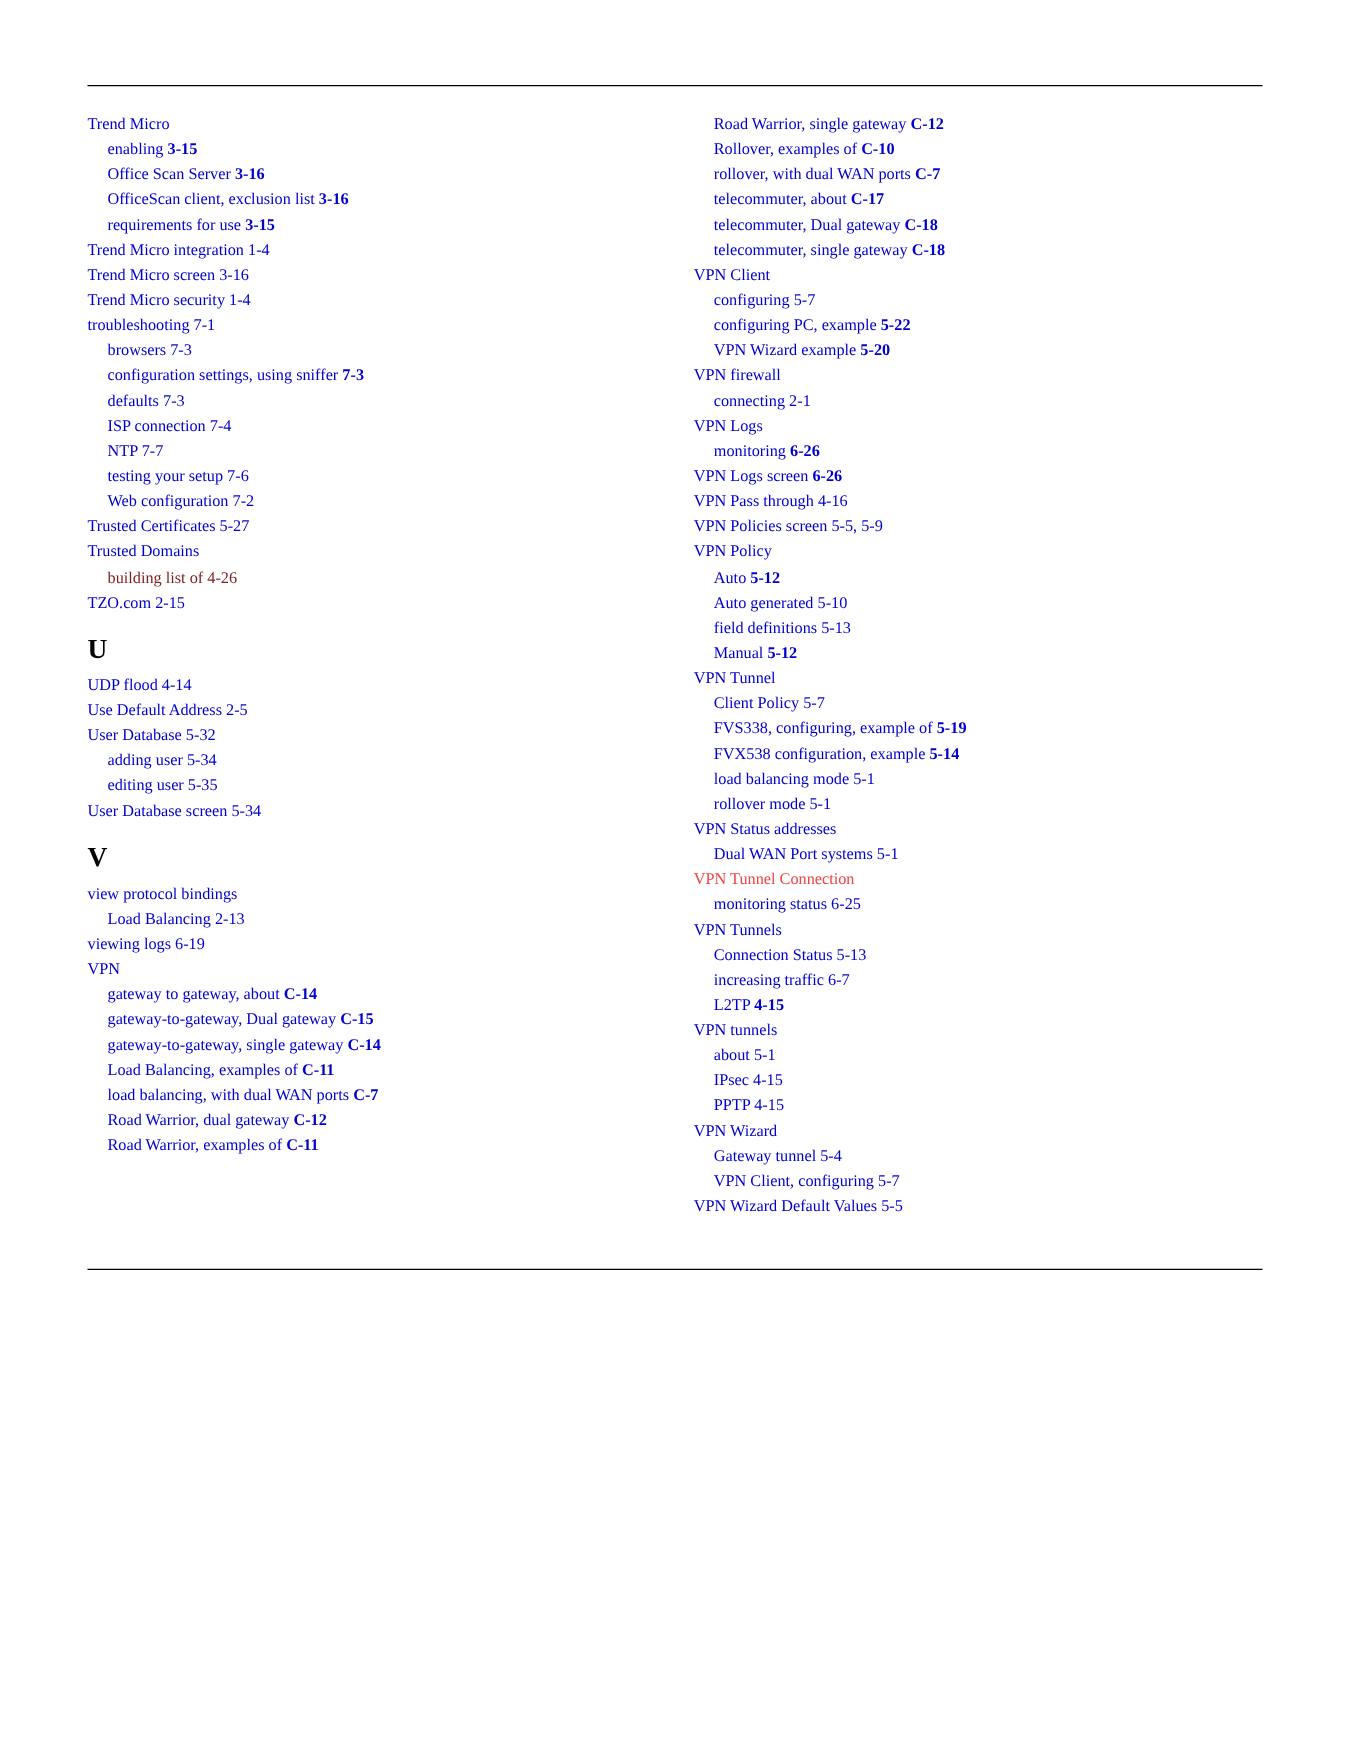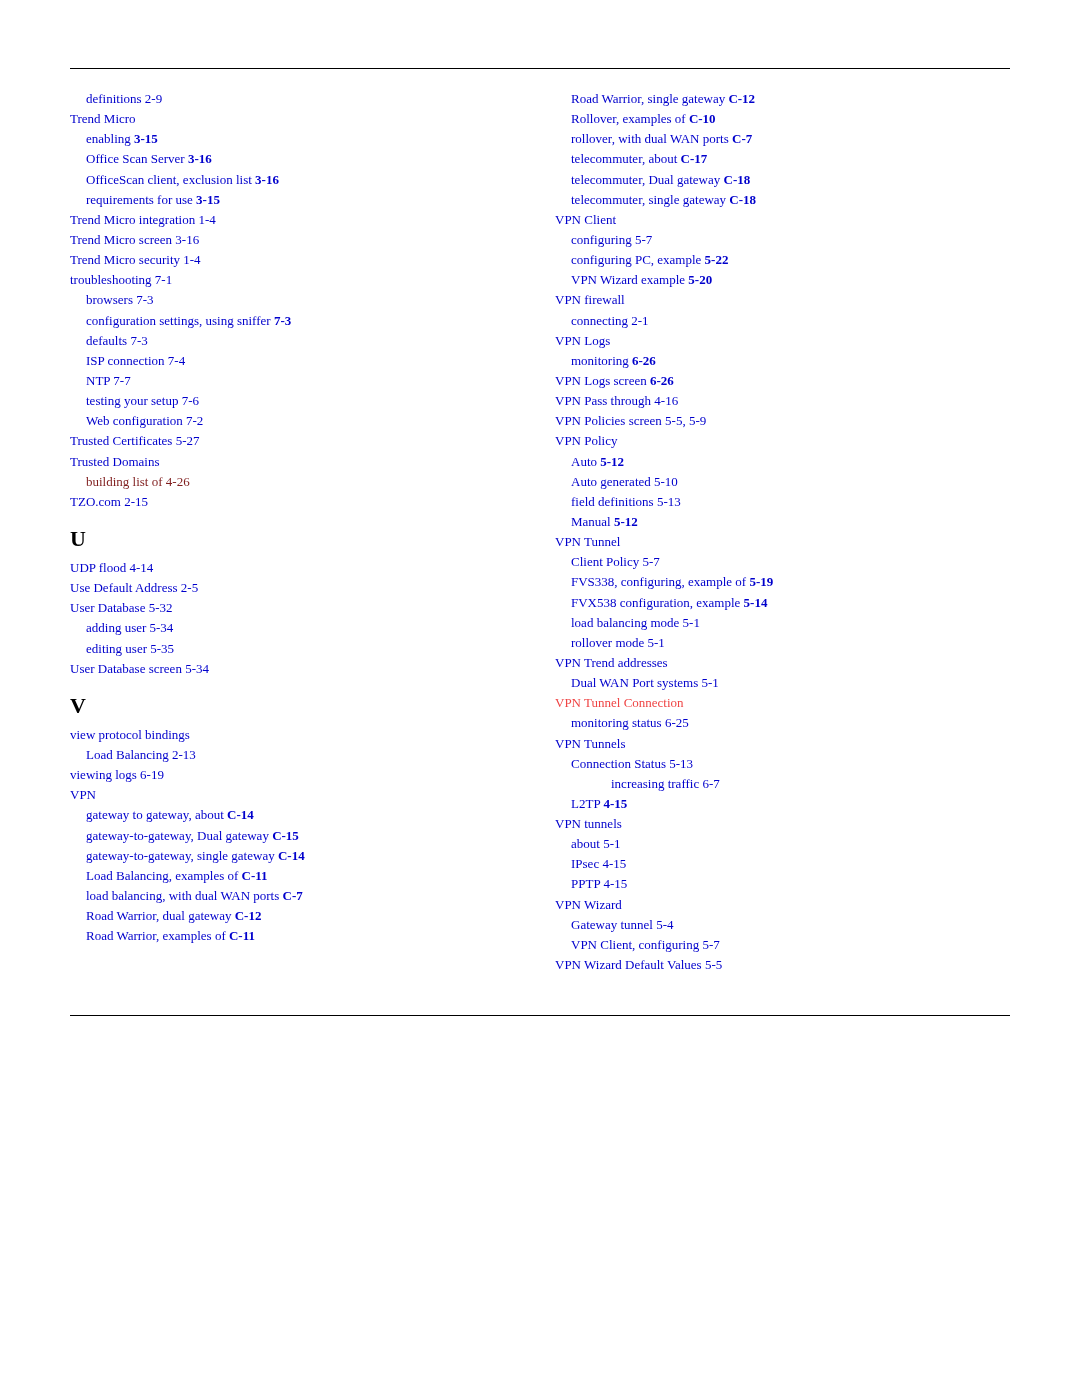--- a/index.html
+++ b/index.html
@@ -66,21 +66,20 @@
 
 <div class="page">
 
   <div class="header">
     <span></span>
   </div>
 
   <div class="content">
 
     <div class="col" id="left-col">
-        <div class="index-entry" style="margin-left: 16px;"><span style="color: rgb(0, 0, 204); cursor: pointer;">definitions  2-9</span></div>
         <div class="index-entry" style="margin-left: 0px;"><span style="color: rgb(0, 0, 204); cursor: pointer;">Trend Micro</span></div>
         <div class="index-entry" style="margin-left: 16px;"><span style="color: rgb(0, 0, 204); cursor: pointer;">enabling  <strong style="color: rgb(0, 0, 204);">3-15</strong></span></div>
         <div class="index-entry" style="margin-left: 16px;"><span style="color: rgb(0, 0, 204); cursor: pointer;">Office Scan Server  <strong style="color: rgb(0, 0, 204);">3-16</strong></span></div>
         <div class="index-entry" style="margin-left: 16px;"><span style="color: rgb(0, 0, 204); cursor: pointer;">OfficeScan client, exclusion list  <strong style="color: rgb(0, 0, 204);">3-16</strong></span></div>
         <div class="index-entry" style="margin-left: 16px;"><span style="color: rgb(0, 0, 204); cursor: pointer;">requirements for use  <strong style="color: rgb(0, 0, 204);">3-15</strong></span></div>
         <div class="index-entry" style="margin-left: 0px;"><span style="color: rgb(0, 0, 204); cursor: pointer;">Trend Micro integration  1-4</span></div>
         <div class="index-entry" style="margin-left: 0px;"><span style="color: rgb(0, 0, 204); cursor: pointer;">Trend Micro screen  3-16</span></div>
         <div class="index-entry" style="margin-left: 0px;"><span style="color: rgb(0, 0, 204); cursor: pointer;">Trend Micro security  1-4</span></div>
         <div class="index-entry" style="margin-left: 0px;"><span style="color: rgb(0, 0, 204); cursor: pointer;">troubleshooting  7-1</span></div>
         <div class="index-entry" style="margin-left: 16px;"><span style="color: rgb(0, 0, 204); cursor: pointer;">browsers  7-3</span></div>
@@ -137,27 +136,27 @@
         <div class="index-entry" style="margin-left: 16px;"><span style="color: rgb(0, 0, 204); cursor: pointer;">Auto  <strong style="color: rgb(0, 0, 204);">5-12</strong></span></div>
         <div class="index-entry" style="margin-left: 16px;"><span style="color: rgb(0, 0, 204); cursor: pointer;">Auto generated  5-10</span></div>
         <div class="index-entry" style="margin-left: 16px;"><span style="color: rgb(0, 0, 204); cursor: pointer;">field definitions  5-13</span></div>
         <div class="index-entry" style="margin-left: 16px;"><span style="color: rgb(0, 0, 204); cursor: pointer;">Manual  <strong style="color: rgb(0, 0, 204);">5-12</strong></span></div>
         <div class="index-entry" style="margin-left: 0px;"><span style="color: rgb(0, 0, 204); cursor: pointer;">VPN Tunnel</span></div>
         <div class="index-entry" style="margin-left: 16px;"><span style="color: rgb(0, 0, 204); cursor: pointer;">Client Policy  5-7</span></div>
         <div class="index-entry" style="margin-left: 16px;"><span style="color: rgb(0, 0, 204); cursor: pointer;">FVS338, configuring, example of  <strong style="color: rgb(0, 0, 204);">5-19</strong></span></div>
         <div class="index-entry" style="margin-left: 16px;"><span style="color: rgb(0, 0, 204); cursor: pointer;">FVX538 configuration, example  <strong style="color: rgb(0, 0, 204);">5-14</strong></span></div>
         <div class="index-entry" style="margin-left: 16px;"><span style="color: rgb(0, 0, 204); cursor: pointer;">load balancing mode  5-1</span></div>
         <div class="index-entry" style="margin-left: 16px;"><span style="color: rgb(0, 0, 204); cursor: pointer;">rollover mode  5-1</span></div>
-        <div class="index-entry" style="margin-left: 0px;"><span style="color: rgb(0, 0, 204); cursor: pointer;">VPN Trend addresses</span></div>
+        <div class="index-entry" style="margin-left: 0px;"><span style="color: rgb(0, 0, 204); cursor: pointer;">VPN Status addresses</span></div>
         <div class="index-entry" style="margin-left: 16px;"><span style="color: rgb(0, 0, 204); cursor: pointer;">Dual WAN Port systems  5-1</span></div>
         <div class="index-entry" style="margin-left: 0px;"><span style="color: #ef4444; cursor: pointer;">VPN Tunnel Connection</span></div>
         <div class="index-entry" style="margin-left: 16px;"><span style="color: rgb(0, 0, 204); cursor: pointer;">monitoring status  6-25</span></div>
         <div class="index-entry" style="margin-left: 0px;"><span style="color: rgb(0, 0, 204); cursor: pointer;">VPN Tunnels</span></div>
         <div class="index-entry" style="margin-left: 16px;"><span style="color: rgb(0, 0, 204); cursor: pointer;">Connection Status  5-13</span></div>
-        <div class="index-entry" style="margin-left: 16px;"><span style="color: rgb(0, 0, 204); cursor: pointer; margin-left: 40px;">increasing traffic  6-7</span></div>
+        <div class="index-entry" style="margin-left: 16px;"><span style="color: rgb(0, 0, 204); cursor: pointer;">increasing traffic  6-7</span></div>
         <div class="index-entry" style="margin-left: 16px;"><span style="color: rgb(0, 0, 204); cursor: pointer;">L2TP  <strong style="color: rgb(0, 0, 204);">4-15</strong></span></div>
         <div class="index-entry" style="margin-left: 0px;"><span style="color: rgb(0, 0, 204); cursor: pointer;">VPN tunnels</span></div>
         <div class="index-entry" style="margin-left: 16px;"><span style="color: rgb(0, 0, 204); cursor: pointer;">about  5-1</span></div>
         <div class="index-entry" style="margin-left: 16px;"><span style="color: rgb(0, 0, 204); cursor: pointer;">IPsec  4-15</span></div>
         <div class="index-entry" style="margin-left: 16px;"><span style="color: rgb(0, 0, 204); cursor: pointer;">PPTP  4-15</span></div>
         <div class="index-entry" style="margin-left: 0px;"><span style="color: rgb(0, 0, 204); cursor: pointer;">VPN Wizard</span></div>
         <div class="index-entry" style="margin-left: 16px;"><span style="color: rgb(0, 0, 204); cursor: pointer;">Gateway tunnel  5-4</span></div>
         <div class="index-entry" style="margin-left: 16px;"><span style="color: rgb(0, 0, 204); cursor: pointer;">VPN Client, configuring  5-7</span></div>
         <div class="index-entry" style="margin-left: 0px;"><span style="color: rgb(0, 0, 204); cursor: pointer;">VPN Wizard Default Values  5-5</span></div>
       </div>

